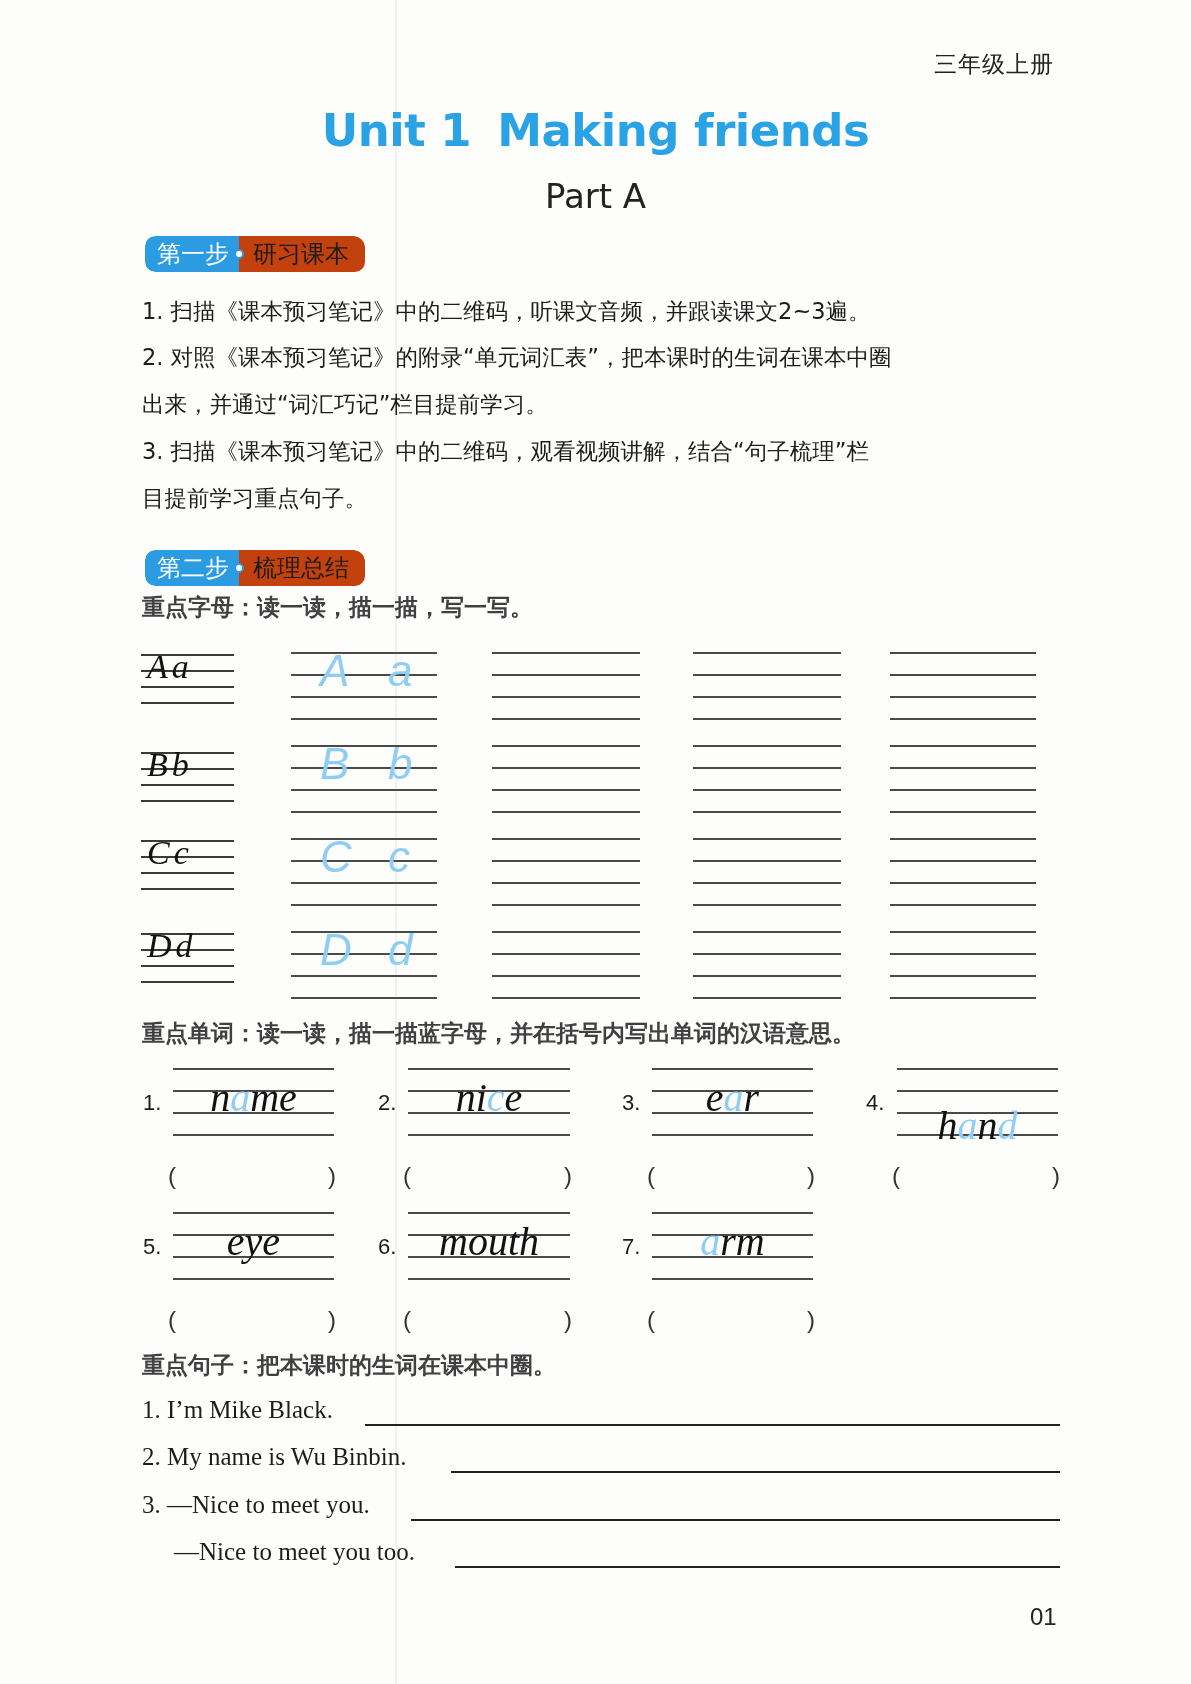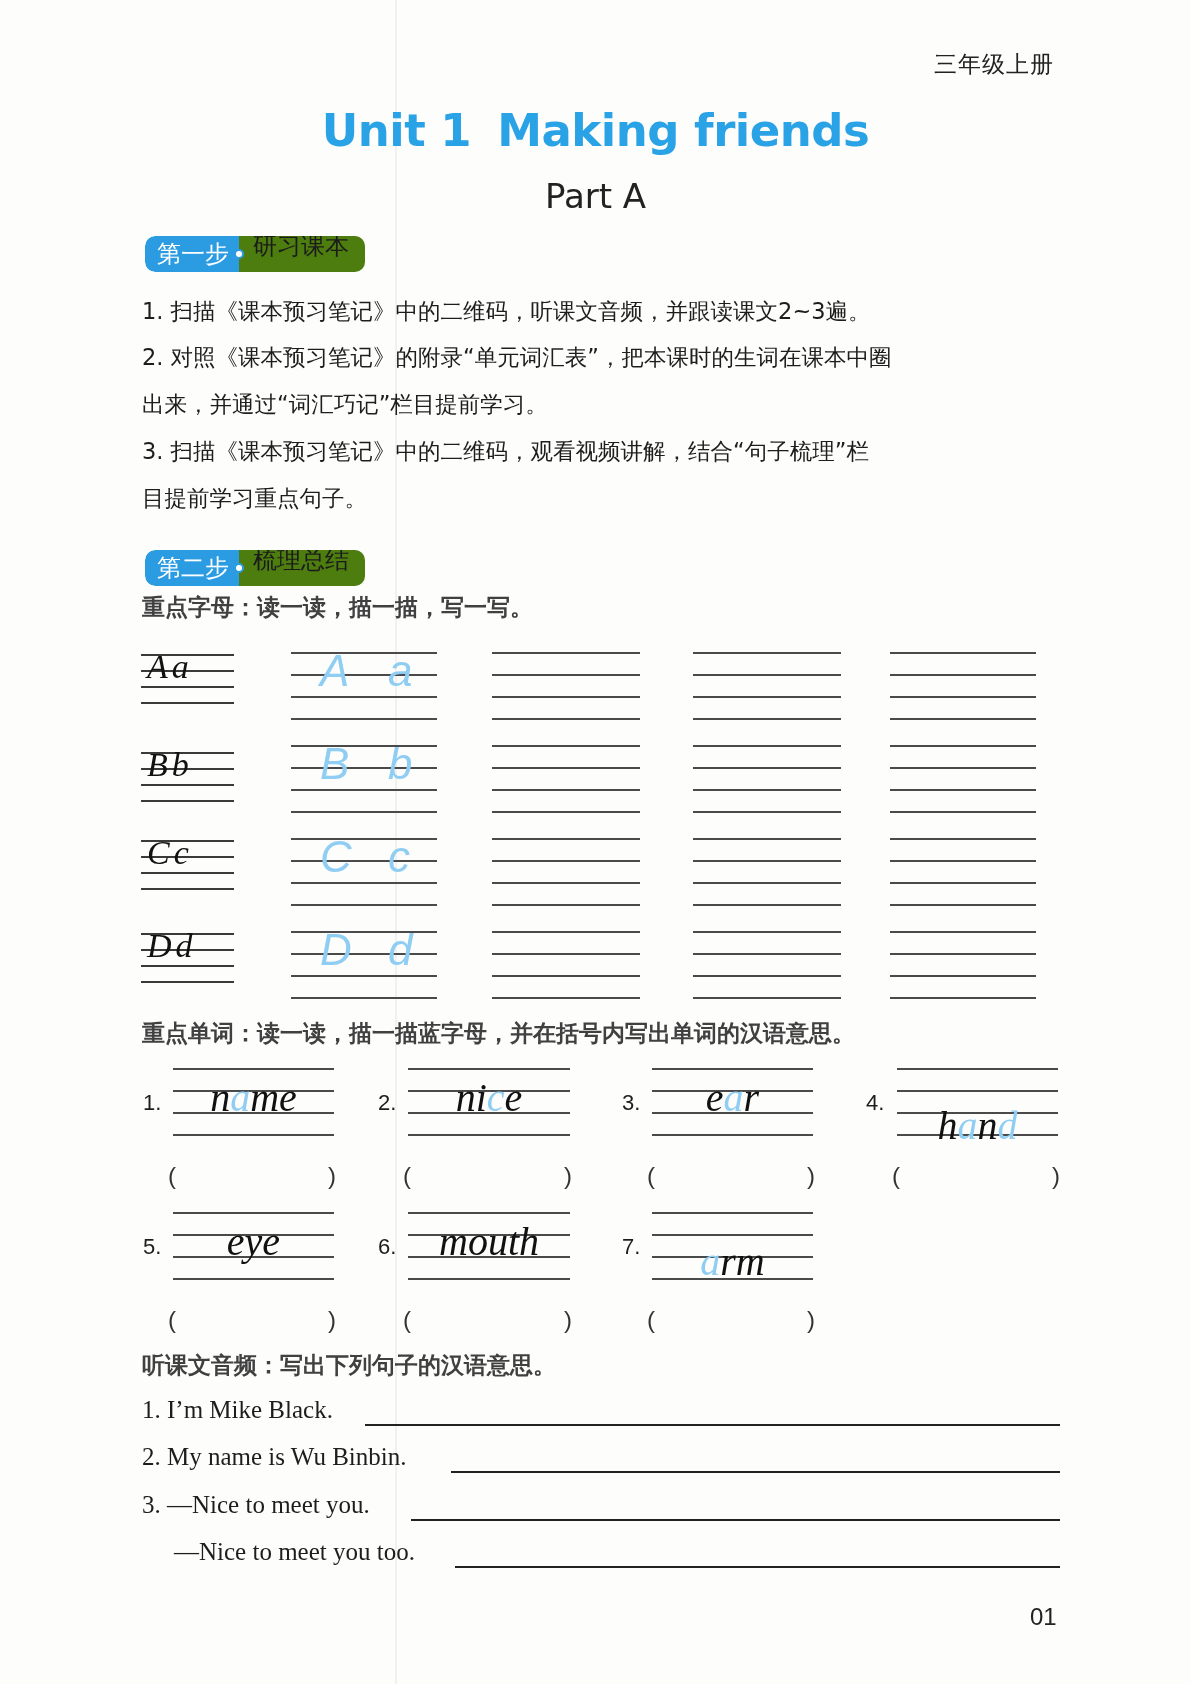--- a/index.html
+++ b/index.html
@@ -9,24 +9,24 @@
     font-family:"DejaVu Sans", sans-serif; color:#1e1e1e;
   }
   .abs { position:absolute; }
   .fold { position:absolute; left:395px; top:0; width:2px; height:1684px; background:#f1f1ef; }
 
   .grade { left:934px; top:49px; font-size:23px; letter-spacing:1px; color:#222; }
   .title { left:0; width:1191px; top:104px; text-align:center; font-family:"DejaVu Sans", sans-serif; font-weight:bold; font-size:45px; color:#2aa2e6; letter-spacing:-0.5px; }
   .title .gap { display:inline-block; width:26px; }
   .part { left:0; width:1191px; top:176px; text-align:center; font-size:34px; color:#222; }
 
-  .badge { position:absolute; height:36px; display:flex; align-items:center; border-radius:10px; overflow:hidden; }
+  .badge { position:absolute; height:36px; display:flex; align-items:flex-start; border-radius:10px; overflow:hidden; }
   .badge .dark { background:#2b9ce2; color:#fff; height:100%; display:flex; align-items:center; padding:0 10px 0 12px; font-size:24px; border-radius:10px 0 0 10px; position:relative; }
   .badge .dot { width:10px; height:10px; border-radius:50%; background:#fff; position:absolute; right:-5px; top:13px; border:2px solid #2b9ce2; box-sizing:border-box; z-index:2; }
-  .badge .light { background:#4d7c0f; color:#1b1b1b; height:100%; display:flex; align-items:center; padding:0 16px 16px 14px; font-size:24px; border-radius:0 12px 12px 0; }
+  .badge .light { background:#c2410c; color:#1b1b1b; height:100%; display:flex; align-items:center; padding:0 16px 16px 14px; font-size:24px; border-radius:0 12px 12px 0; }
 
   .para { position:absolute; left:142px; font-size:22.5px; color:#1d1d1d; white-space:nowrap; }
   .heading { position:absolute; left:142px; font-size:23px; font-weight:bold; color:#404040; white-space:nowrap; }
 
   
   .guide { position:absolute; width:93px; height:48px; }
   .guide .ln { position:absolute; left:0; width:93px; height:1.5px; background:#3a3a3a; }
   .guide .glyph { position:absolute; left:6px; top:-6px; font-family:"Liberation Serif", serif; font-style:italic; font-size:34px; color:#111; letter-spacing:4px; }
   .lines4 { position:absolute; height:100px; }
   .lines4 .ln { position:absolute; left:0; height:1.5px; background:#4a4a4a; }
@@ -284,27 +284,27 @@
     <div class="paren" style="left: 403px; top: 1306px;">(</div>
     <div class="abs" style="left: 418px; top: 1306px; width: 142px; height: 28px;"></div>
     <div class="paren" style="left: 564px; top: 1306px;">)</div>
     <div class="wnum" style="left: 622px; top: 1234px;">7.</div>
     <div class="wlines">
       <div class="ln" style="left: 652px; top: 1212px; width: 161px;"></div>
       <div class="ln" style="left: 652px; top: 1234px; width: 161px;"></div>
       <div class="ln" style="left: 652px; top: 1256px; width: 161px;"></div>
       <div class="ln" style="left: 652px; top: 1278px; width: 161px;"></div>
     </div>
-    <div class="word" style="left: 652px; width: 161px; top: 1218px; margin-top: 20px;"><span class="blue">a</span><span>rm</span></div>
+    <div class="word" style="left: 652px; width: 161px; top: 1218px;"><span class="blue">a</span><span>rm</span></div>
     <div class="paren" style="left: 647px; top: 1306px;">(</div>
     <div class="abs" style="left: 662px; top: 1306px; width: 141px; height: 28px;"></div>
     <div class="paren" style="left: 807px; top: 1306px;">)</div>
   </div>
 
-<div class="heading" style="top:1350px;">听课文音频：写出下列句子的汉语意思。</div>
+<div class="heading" style="top:1350px;">重点句子：把本课时的生词在课本中圈。</div>
 
 <div class="sent" style="top:1396px;">1. I’m Mike Black.</div>
 <div class="blank" style="left:365px; top:1424px; width:695px;"></div>
 
 <div class="sent" style="top:1443px;">2. My name is Wu Binbin.</div>
 <div class="blank" style="left:451px; top:1471px; width:609px;"></div>
 
 <div class="sent" style="top:1491px;">3. —Nice to meet you.</div>
 <div class="blank" style="left:411px; top:1519px; width:649px;"></div>
 

